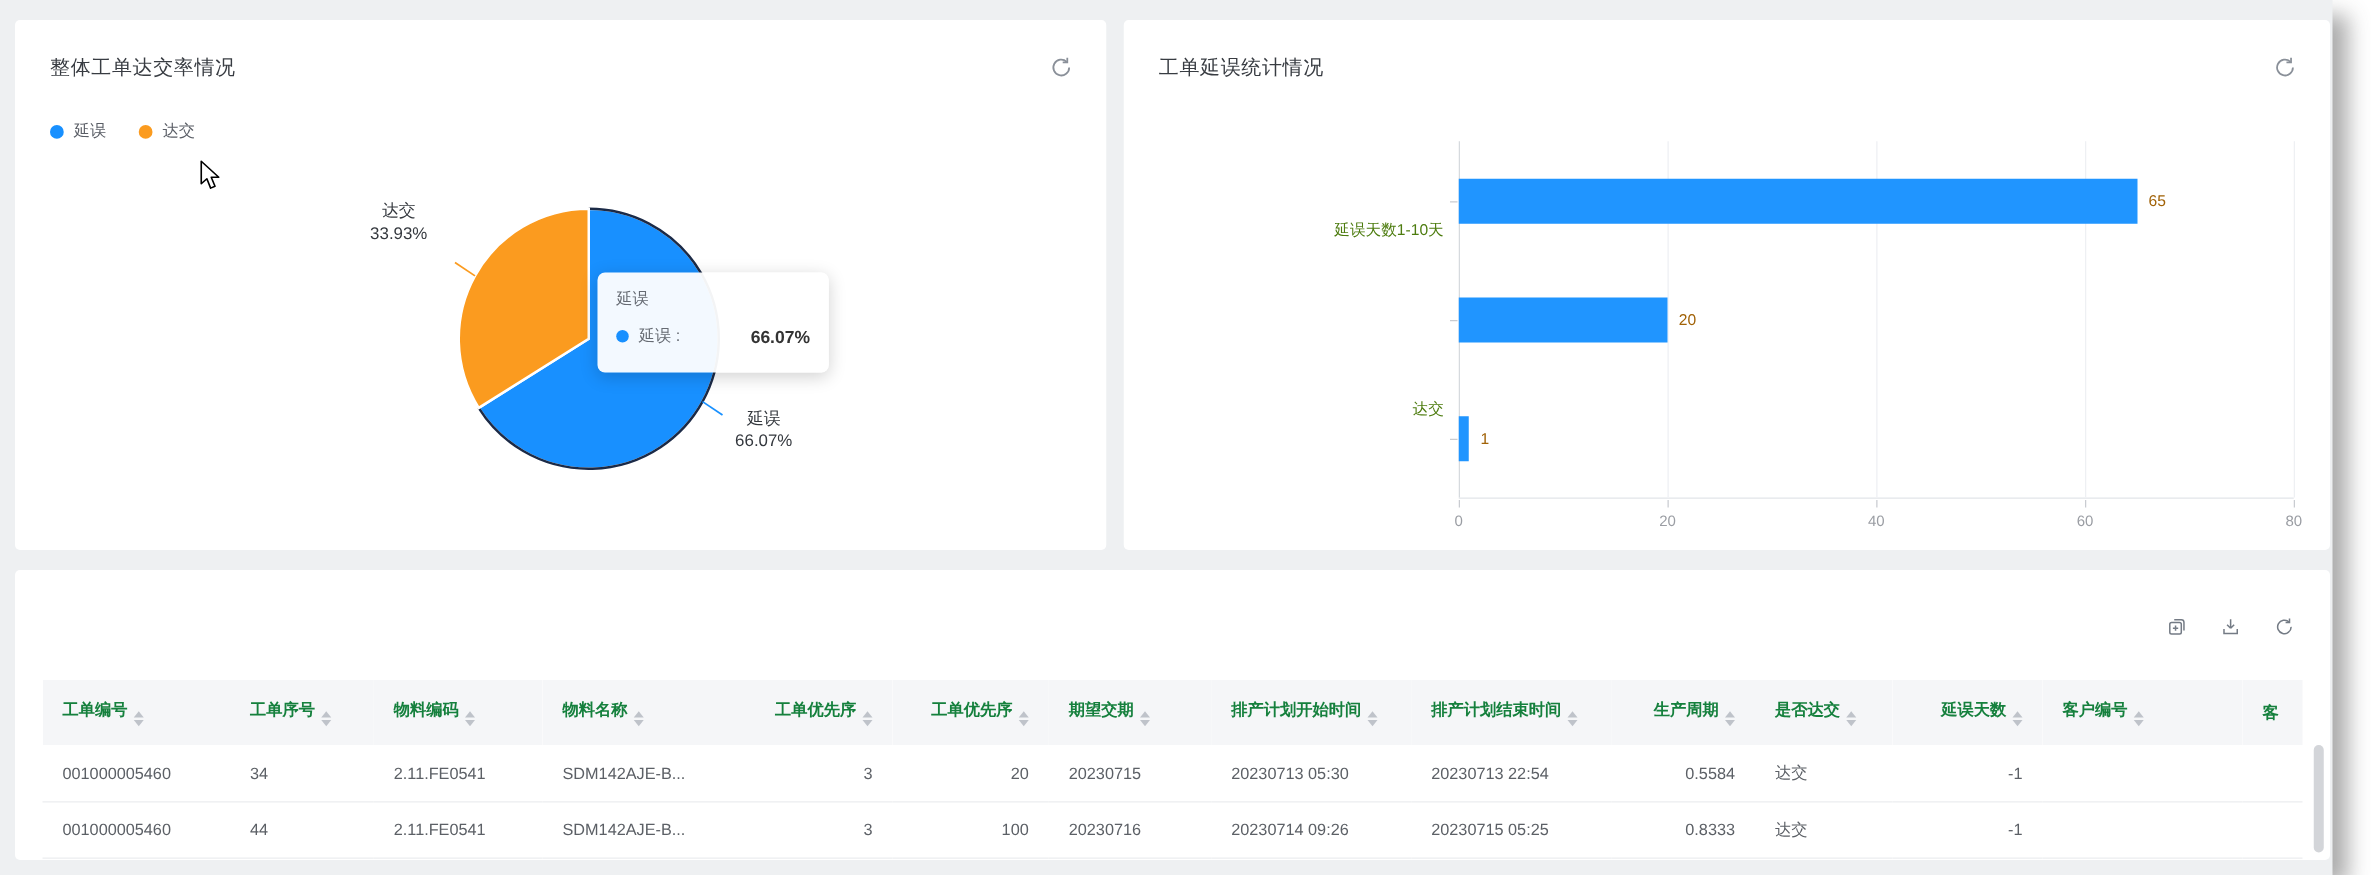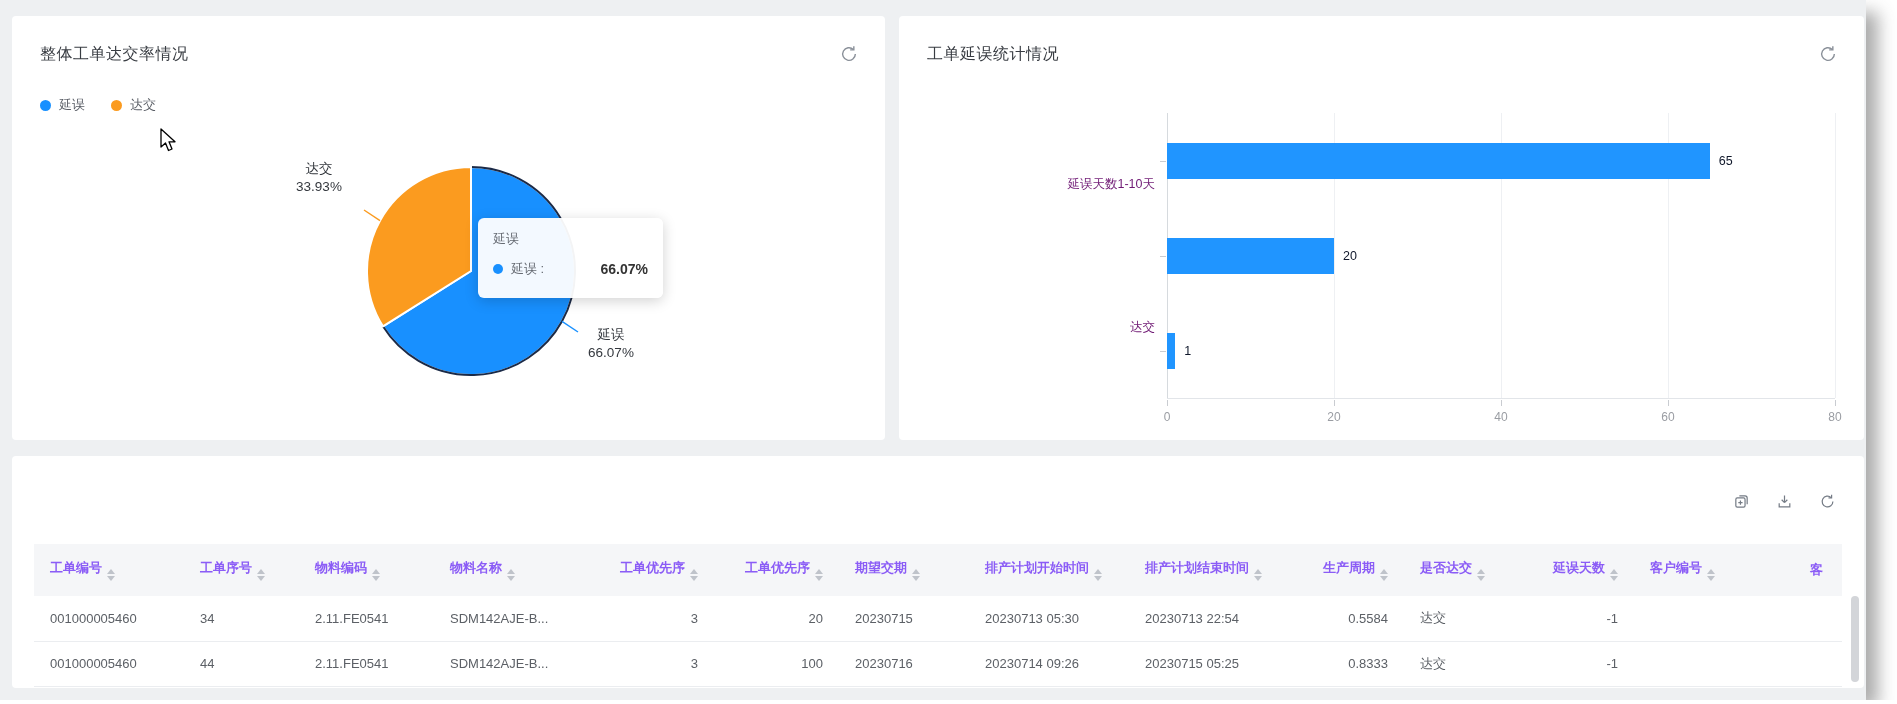--- a/index.html
+++ b/index.html
@@ -42,37 +42,37 @@
 
   
   .plot { position:absolute; left:268px; top:97px; width:668px; height:286px; border-bottom:1px solid #e2e5e9; }
   .grid-line { position:absolute; top:0; bottom:0; width:1px; background:#eef0f3; }
   .grid-line.axis { background:#d6dade; }
   .bar-rows { position:absolute; left:0; top:0; width:100%; height:100%; display:flex; flex-direction:column; }
   .bar-row { flex:1; display:flex; align-items:center; position:relative; }
   .bar-track { position:relative; width:100%; height:36px; display:flex; align-items:center; }
   .bar-track::before { content:''; position:absolute; left:-7px; top:50%; width:6px; height:1px; background:#c9ccd1; }
   .bar-fill { height:36px; background:#2095ff; }
-  .bar-value { font-size:12.5px; color:#0f172a; margin-left:9px; white-space:nowrap; }
+  .bar-value { font-size:12.5px; color:#a16207; margin-left:9px; white-space:nowrap; }
   .cat-labels { position:absolute; left:0; top:97px; width:256px; height:286px; display:flex; flex-direction:column; }
-  .cat-label { flex:1; display:flex; align-items:center; justify-content:flex-end; font-size:12.5px; color:#701a75; white-space:nowrap; }
+  .cat-label { flex:1; display:flex; align-items:center; justify-content:flex-end; font-size:12.5px; color:#4d7c0f; white-space:nowrap; }
   .x-ticks { position:absolute; left:268px; top:384px; width:668px; height:8px; }
   .x-ticks i { position:absolute; top:0; width:1px; height:6px; background:#c9ccd1; }
   .x-labels { position:absolute; left:268px; top:394px; width:668px; }
   .x-labels span { position:absolute; transform:translateX(-50%); font-size:12px; color:#9a9da3; }
   .p0{left:0}.p25{left:25%}.p50{left:50%}.p75{left:75%}.p100{left:100%}
 
   
   .table-toolbar { margin-top:30px; height:30px; display:flex; justify-content:flex-end; align-items:center; gap:26px; padding-right:6px; }
   .tool-icon { width:17px; height:17px; color:#747b85; cursor:pointer; }
   .tool-icon svg { width:100%; height:100%; }
 
   table { width:1808px; border-collapse:collapse; table-layout:fixed; margin-top:28px; }
   th, td { font-size:13px; padding:0 16px; overflow:hidden; white-space:nowrap; text-overflow:ellipsis; }
-  th { height:52px; background:#f5f6f8; color:#8b5cf6; font-weight:700; text-align:left; line-height:1.3; white-space:normal; cursor:pointer; }
+  th { height:52px; background:#f5f6f8; color:#15803d; font-weight:700; text-align:left; line-height:1.3; white-space:normal; cursor:pointer; }
   td { height:45px; color:#5c6066; border-bottom:1px solid #ebedf0; background:#fff; }
   th.num, td.num { text-align:right; }
   .caret { display:inline-flex; flex-direction:column; gap:2px; margin-left:5px; vertical-align:-2px; }
   .caret i { width:0; height:0; border-left:4px solid transparent; border-right:4px solid transparent; display:block; }
   .caret .up   { border-bottom:5px solid #bfc3ca; }
   .caret .down { border-top:5px solid #bfc3ca; }
 
   .v-scroll-thumb { position:absolute; right:5px; top:140px; width:8px; height:86px; border-radius:4px; background:#d3d5d9; cursor:pointer; }
 
   .cursor { position:absolute; left:148px; top:112px; width:18px; height:26px; z-index:9; }

